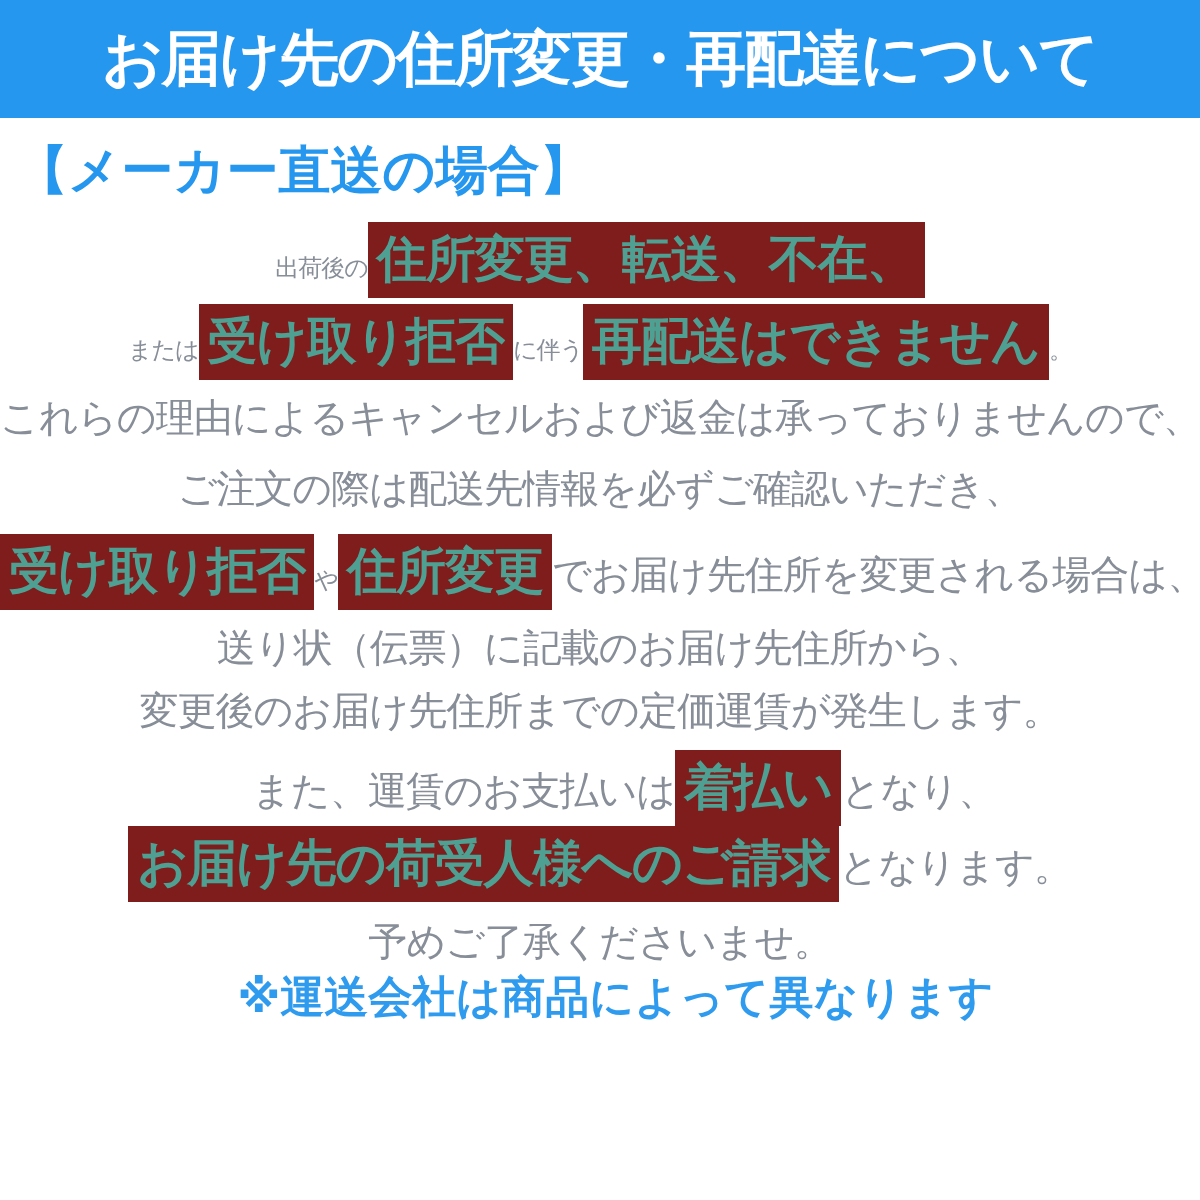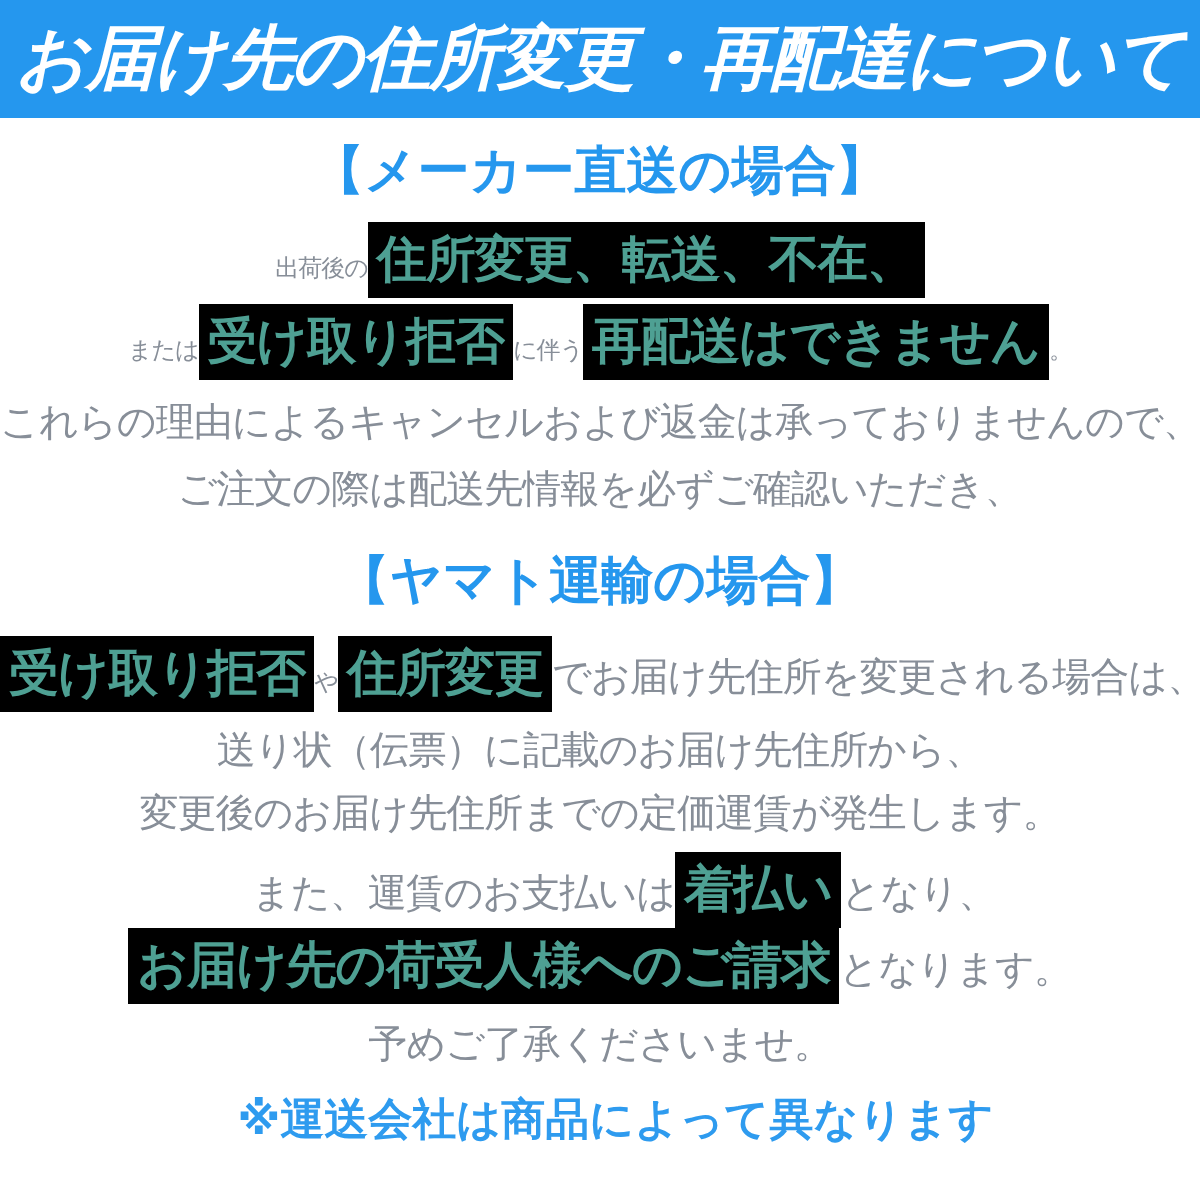--- a/index.html
+++ b/index.html
@@ -10,33 +10,31 @@
     overflow: hidden;
   }
   .banner {
     width: 1200px; height: 118px;
     background: #2597ee;
     display: flex; align-items: center; justify-content: center;
   }
   .banner h1 {
     margin: 0;
     color: #ffffff;
-    font-size: 70px;
+    font-size: 60px;
     font-weight: 700;
     letter-spacing: -2px;
     white-space: nowrap;
-    font-style: italic;
   }
   .section-heading {
     margin: 16px;
     color: #2597ee;
     font-size: 52px;
     line-height: 60px;
     font-weight: 700;
-    text-align: center;
     white-space: nowrap;
   }
   .line {
     margin: 0;
     text-align: center;
     line-height: 1;
     white-space: nowrap;
   }
   .plain {
     font-size: 39px;
@@ -45,48 +43,48 @@
   }
   .muted {
     font-size: 24px;
     color: #878e98;
     letter-spacing: -1px;
   }
   .em {
     font-size: 50px;
     font-weight: 700;
     color: #4ea093;
-    background: #000000;
+    background: #7f1d1d;
     padding: 8px 9px 10px 9px;
     letter-spacing: -1px;
   }
   .footer-note {
     margin: 0;
     text-align: center;
     color: #2e9bef;
     font-size: 44px;
     line-height: 48px;
     font-weight: 700;
     white-space: nowrap;
   }
   
   .mt-h1 { margin-top: 22px; }
   .mt-l1 { margin-top: 34px; }
   .mt-l2 { margin-top: 32px; }
-  .mt-l3 { margin-top: 36px; }
+  .mt-l3 { margin-top: 36px; font-family: Liberation Mono, monospace; }
   .mt-l4 { margin-top: 28px; }
   .mt-l5 { margin-top: 24px; }
   .mt-h2 { margin-top: 42px; }
   .mt-l6 { margin-top: 38px; }
   .mt-l7 { margin-top: 32px; }
   .mt-l8 { margin-top: 24px; }
   .mt-l9 { margin-top: 32px; padding-left: 48px; }
   .mt-l10 { margin-top: 26px; }
   .mt-l11 { margin-top: 34px; }
-  .mt-foot { margin-top: 32px; padding-left: 31px; }
+  .mt-foot { margin-top: 12px; padding-left: 31px; }
 </style>
 </head>
 <body>
 
 <header class="banner">
   <h1>お届け先の住所変更・再配達について</h1>
 </header>
 
 <main>
 
@@ -97,21 +95,20 @@
 
     <p class="line mt-l2"><span class="muted">または</span><span class="em">受け取り拒否</span><span class="muted">に伴う</span><span class="em">再配送はできません</span><span class="muted">。</span></p>
 
     <p class="line mt-l3"><span class="plain">これらの理由によるキャンセルおよび返金は承っておりませんので、</span></p>
 
     <p class="line mt-l4"><span class="plain">ご注文の際は配送先情報を必ずご確認いただき、</span></p>
 
   </section>
 
   <section>
-    <h2 class="section-heading mt-h2">【ヤマト運輸の場合】</h2>
 
     <p class="line mt-l6"><span class="em">受け取り拒否</span><span class="muted">や</span><span class="em">住所変更</span><span class="plain">でお届け先住所を変更される場合は、</span></p>
 
     <p class="line mt-l7"><span class="plain">送り状（伝票）に記載のお届け先住所から、</span></p>
 
     <p class="line mt-l8"><span class="plain">変更後のお届け先住所までの定価運賃が発生します。</span></p>
 
     <p class="line mt-l9"><span class="plain">また、運賃のお支払いは</span><span class="em">着払い</span><span class="plain">となり、</span></p>
 
     <p class="line mt-l10"><span class="em">お届け先の荷受人様へのご請求</span><span class="plain">となります。</span></p>

